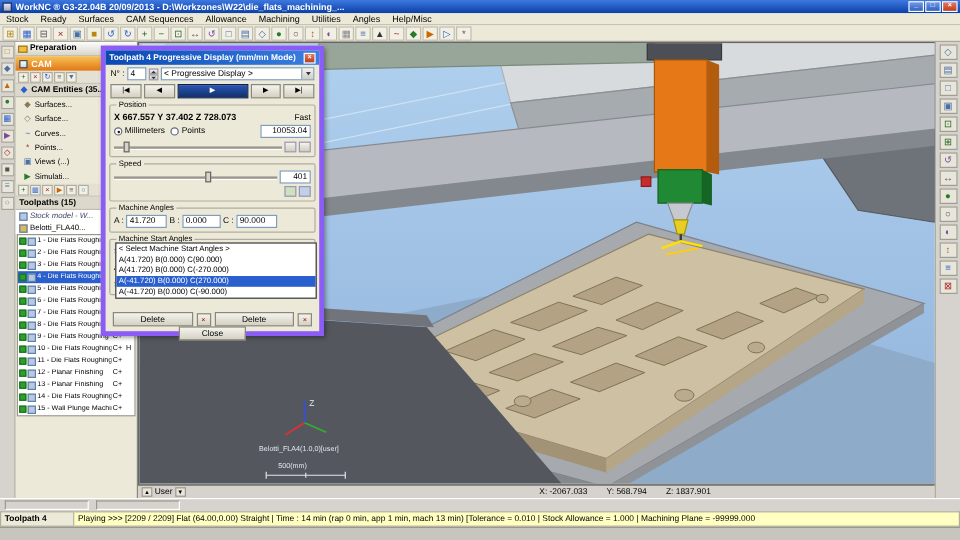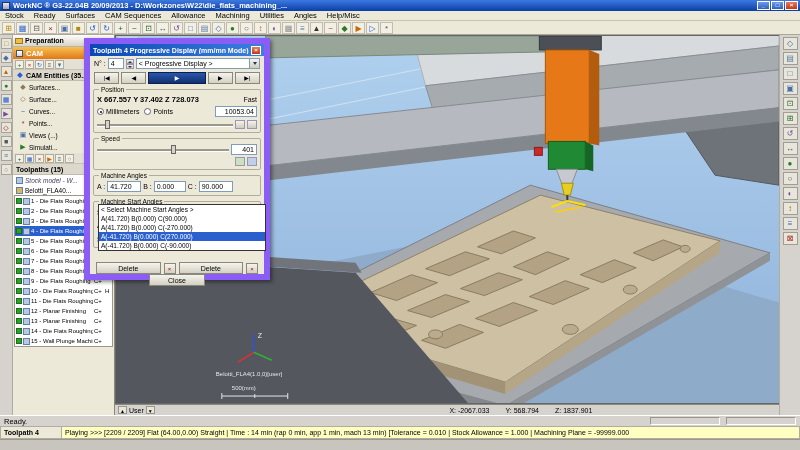--- a/index.html
+++ b/index.html
@@ -89,21 +89,21 @@
   .ready-cell { flex:1; }
   .sunken { width:70px; height:8px; border:1px solid #9a978c; border-right-color:#fff; border-bottom-color:#fff; }
   .row-info { position:absolute; top:426px; left:0; width:800px; height:13px; display:flex; font-size:7px; }
   .info-label { width:62px; background:#ece9d8; border:1px solid #b0ad9e; display:flex; align-items:center; padding:0 3px; font-weight:bold; }
   .info-bar { flex:1; background:#ffffc2; border:1px solid #b0ad9e; border-left:none; display:flex;
     align-items:center; padding:0 3px; white-space:nowrap; overflow:hidden; }
   .row-bottom { position:absolute; top:439px; left:0; width:800px; height:11px; background:#c8c5be; border-top:1px solid #9a978e; }
 
   
   .dlg { position:absolute; left:84px; top:38px; width:186px; height:242px; background:#ece9d8;
-    border:6px solid #8b5cf6; box-shadow:2px 2px 4px rgba(0,0,0,.45); z-index:50; display:flex;
+    border:4px solid #8b5cf6; box-shadow:2px 2px 4px rgba(0,0,0,.45); z-index:50; display:flex;
     flex-direction:column; font-size:7px; }
   .dlg-title { height:12px; background:linear-gradient(90deg,#0a48b4,#3a80e0); color:#fff;
     font-size:7px; font-weight:bold; display:flex; align-items:center; padding:0 3px; flex:none; }
   .dlg-title .t { flex:1; white-space:nowrap; overflow:hidden; }
   .dlg-close { width:10px; height:9px; background:linear-gradient(#e87a5e,#c03a18); border:1px solid #fff;
     color:#fff; font-size:6px; line-height:7px; text-align:center; }
   .dlg-row { display:flex; align-items:center; gap:2px; padding:2px 4px 0; }
   .fld { background:#fff; border:1px solid #7f9db9; height:11px; line-height:10px; padding:0 2px; }
   .fld.gray { color:#888; }
   .spin { display:flex; flex-direction:column; width:8px; }
@@ -541,21 +541,20 @@
       <span class="vrail-icon" style="color: rgb(42, 122, 42);">●</span>
       <span class="vrail-icon" style="color: rgb(85, 85, 85);">○</span>
       <span class="vrail-icon" style="color: rgb(122, 74, 154);">◐</span>
       <span class="vrail-icon" style="color: rgb(170, 102, 34);">↕</span>
       <span class="vrail-icon" style="color: rgb(42, 95, 206);">≡</span>
       <span class="vrail-icon" style="color: rgb(170, 34, 34);">⊠</span>
     </div>
 </div>
 
 <div class="row-ready">
-  <span class="ready-cell">Ready.</span>
   <span class="sunken"></span>
   <span class="sunken"></span>
 </div>
 <div class="row-info">
   <span class="info-label">Toolpath 4</span>
   <span class="info-bar">Playing &gt;&gt;&gt; [2209 / 2209]  Flat (64.00,0.00)  Straight | Time : 14 min (rap 0 min, app 1 min, mach 13 min) [Tolerance = 0.010 | Stock Allowance = 1.000 | Machining Plane = -99999.000</span>
 </div>
 <div class="row-bottom"></div>
 
 <div class="dlg">

